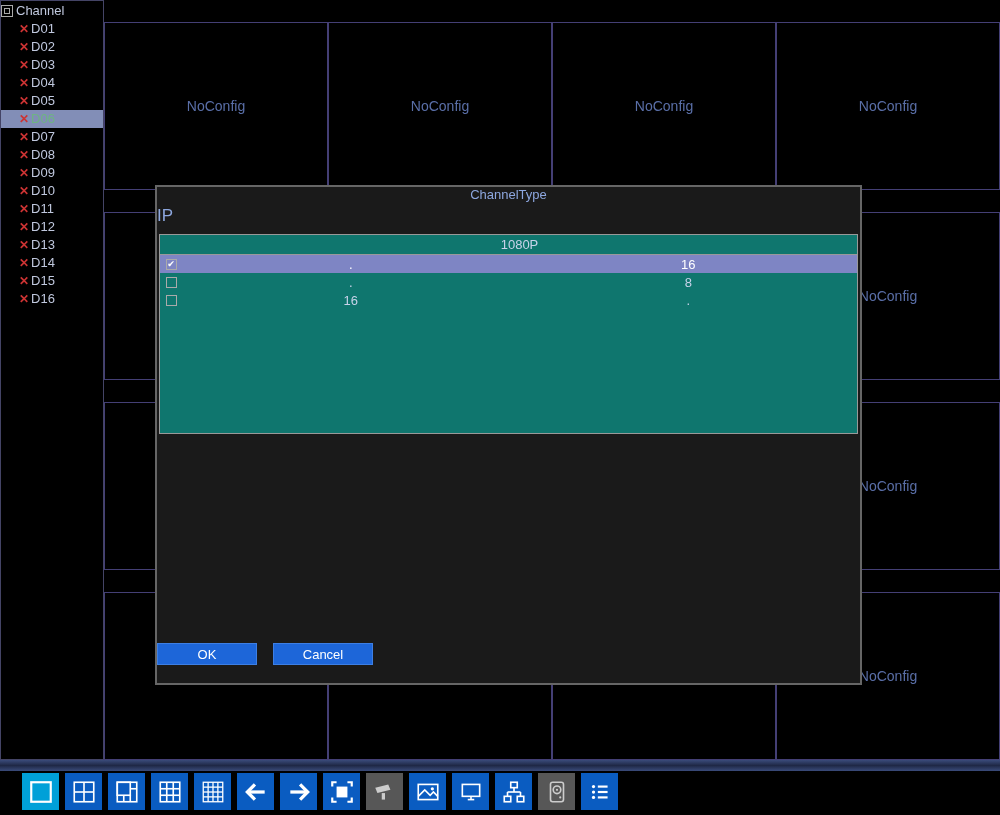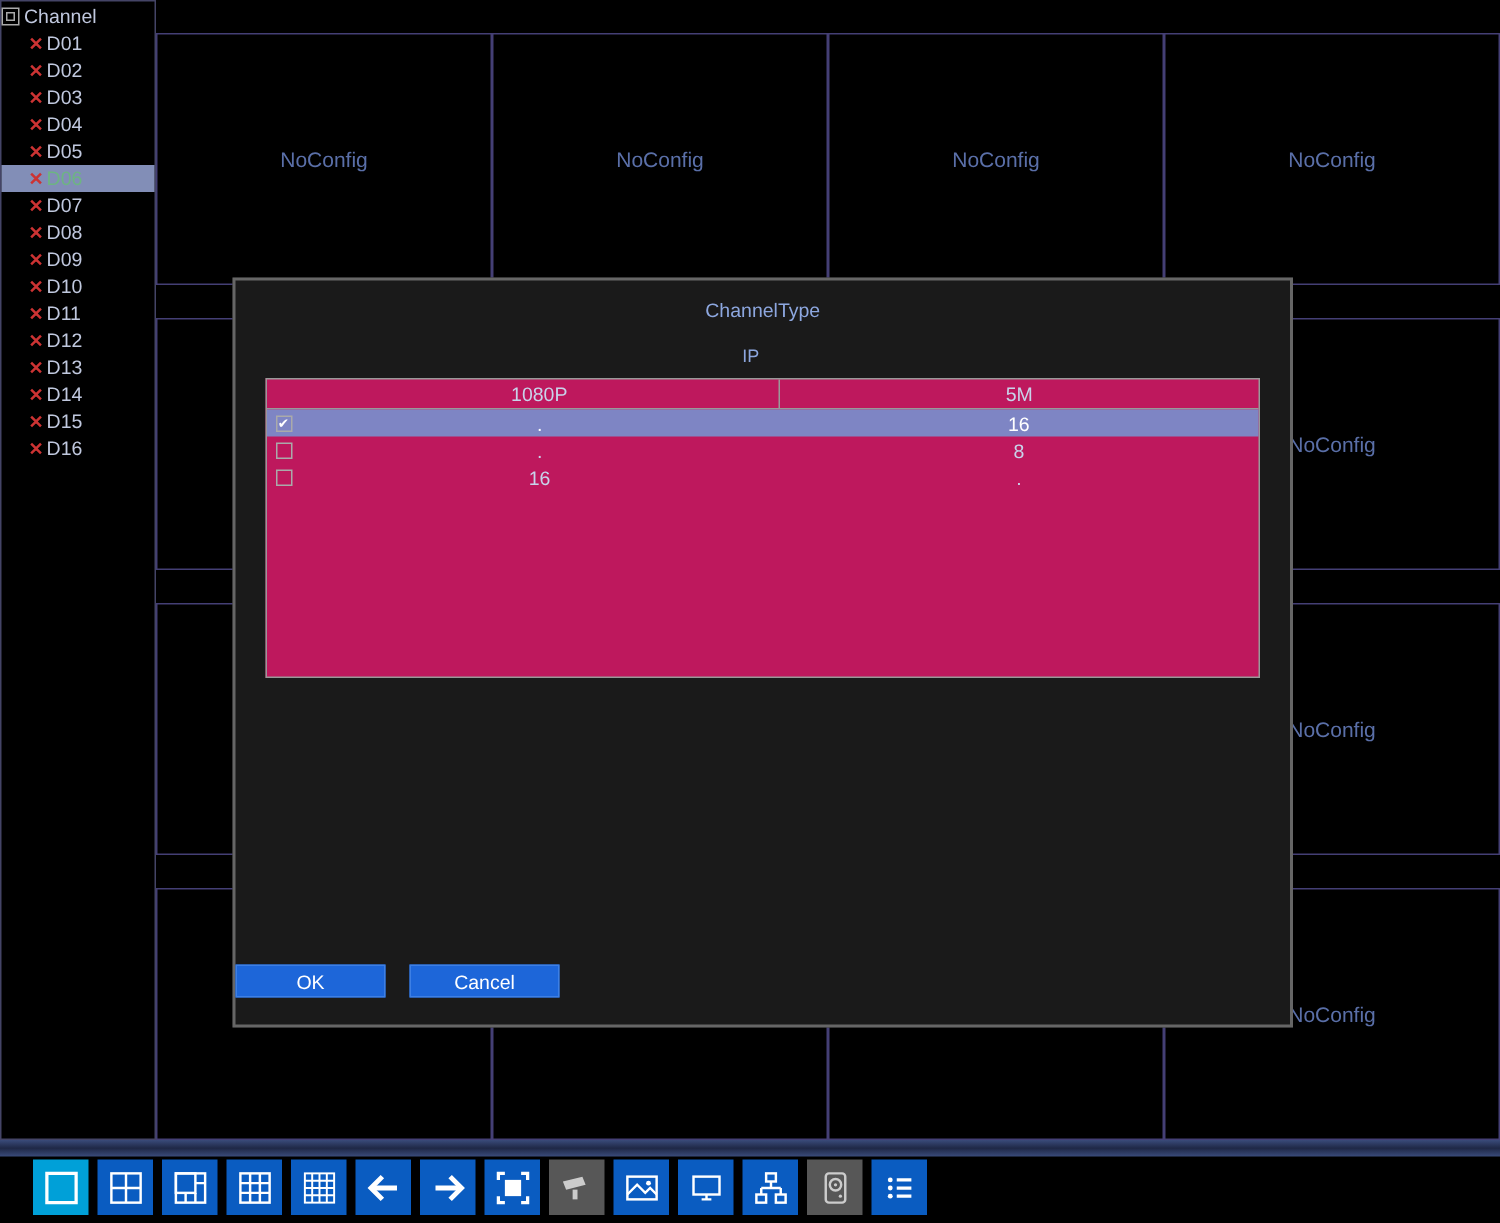--- a/index.html
+++ b/index.html
@@ -89,36 +89,35 @@
   position: absolute;
   left: 155px;
   top: 185px;
   width: 707px;
   height: 500px;
   background: #1a1a1a;
   border: 2px solid #666;
 }
 .dialog-title {
   text-align: center;
-  padding: 12px;
+  padding: 0;
   color: #8da7df;
   font-size: 13px;
 }
 .dialog-subtitle {
-  text-align: center;
   padding: 4px 16px 8px 0;
   color: #8da7df;
-  font-size: 12px;
+  font-size: 17px;
 }
 
 .table-wrap {
-  margin: 0 20px;
+  margin: 0 2px;
   border: 1px solid #999;
   height: 200px;
-  background: #be185d;
+  background: #0f766e;
 }
 .table-header {
   display: flex;
   border-bottom: 1px solid #999;
   color: #c8d3ea;
   font-size: 13px;
 }
 .table-header .th {
   flex: 1;
   text-align: center;
@@ -319,21 +318,20 @@
   </div>
 
 <div class="dialog">
   <div class="dialog-title">ChannelType</div>
   <div class="dialog-subtitle">IP</div>
 
   <div class="table-wrap">
     <div class="table-header">
       <div class="th th-check"></div>
       <div class="th">1080P</div>
-      <div class="th">5M</div>
     </div>
     <div id="table-body">
         <div class="table-row selected">
           <div class="td-check">
             <span class="checkbox">✔</span>
           </div>
           <div class="td">.</div>
           <div class="td">16</div>
         </div>
         <div class="table-row">

